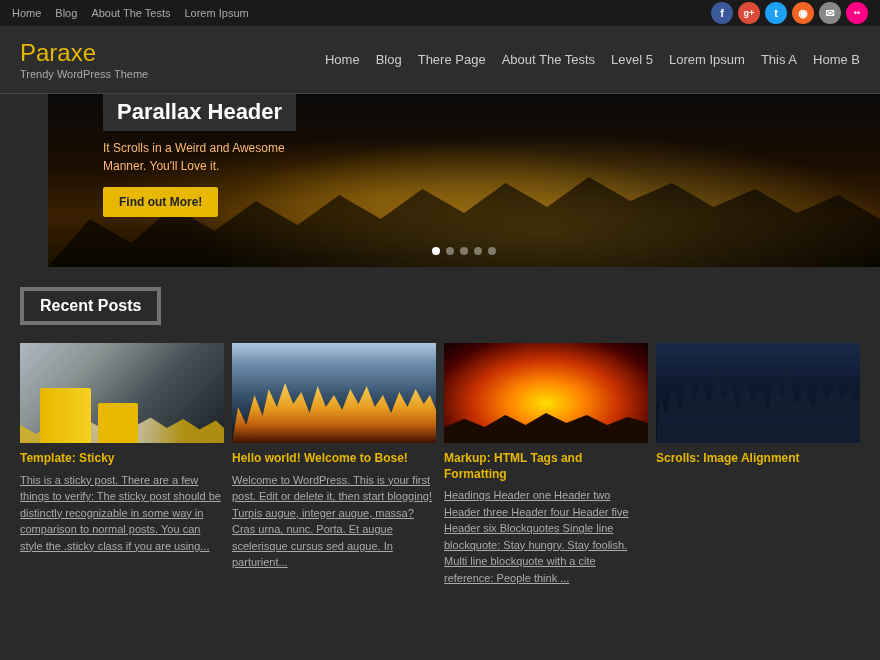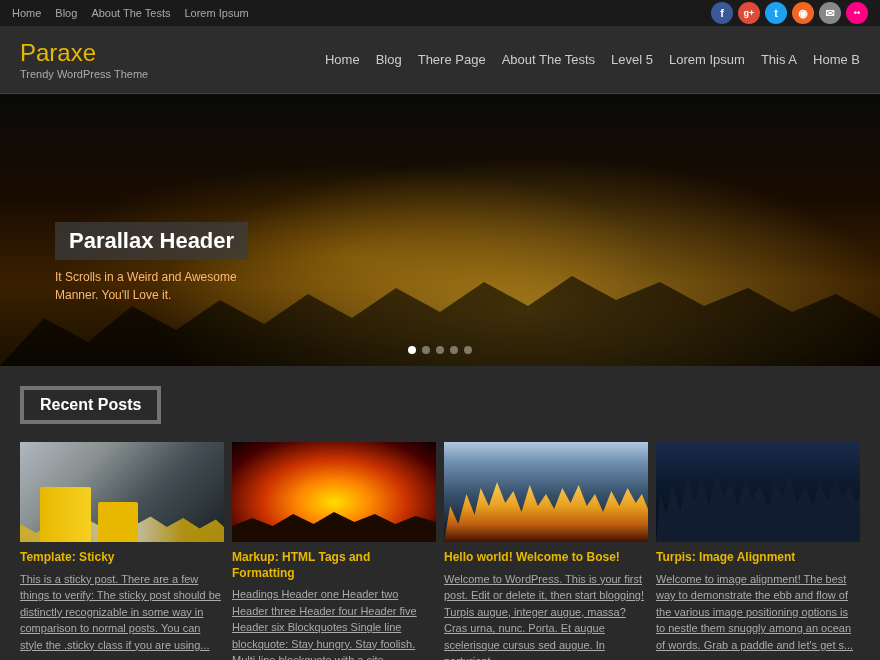--- a/index.html
+++ b/index.html
@@ -82,23 +82,24 @@
     }
     #main-nav a {
       color: #ccc;
       text-decoration: none;
       font-size: 13px;
     }
 
     
     #hero {
       position: relative;
-      height: 272px;
+      height: 173px;
       background: #1a1a1a;
       overflow: hidden;
+      margin-left: 48px;
     }
     #hero-bg {
       position: absolute;
       inset: 0;
       background: linear-gradient(135deg, #1a0a00 0%, #3d2200 30%, #8b6000 60%, #c8a000 80%, #f0d060 100%);
       opacity: 0.7;
     }
     #hero-crowd {
       position: absolute;
       inset: 0;
@@ -318,20 +319,21 @@
 </header>
 
 <div id="hero">
   <div id="hero-bg"></div>
   <div id="hero-crowd"></div>
   <div id="hero-content">
     <div id="hero-title-box">
       <span id="hero-title">Parallax Header</span>
     </div>
     <p id="hero-subtitle">It Scrolls in a Weird and Awesome Manner. You'll Love it.</p>
+    <button id="hero-btn">Find out More!</button>
   </div>
   <div id="hero-dots">
     <div class="hero-dot active"></div>
     <div class="hero-dot"></div>
     <div class="hero-dot"></div>
     <div class="hero-dot"></div>
     <div class="hero-dot"></div>
   </div>
 </div>
 
@@ -344,31 +346,30 @@
         <div style="position:absolute;inset:0;background:linear-gradient(135deg,#b0b8c0 0%,#889090 30%,#445055 60%,#1a2025 100%);"></div>
         <div style="position:absolute;bottom:0;left:0;right:0;height:30px;background:linear-gradient(to right, #e8b800 0%, #f0d060 30%, #ffffff 50%, #e8b800 80%); opacity:0.7; clip-path:polygon(0 100%,0 40%,8% 70%,16% 30%,24% 60%,32% 20%,40% 50%,48% 10%,56% 45%,64% 15%,72% 50%,80% 20%,88% 55%,96% 25%,100% 50%,100% 100%);"></div>
         <div style="position:absolute;bottom:0;left:10%;width:25%;height:55%;background:linear-gradient(to right,#e8b800,#f5d020); border-radius:2px 2px 0 0;"></div>
         <div style="position:absolute;bottom:0;left:38%;width:20%;height:40%;background:#e8b800;border-radius:2px 2px 0 0;"></div>
       </div>
       <div class="post-title">Template: Sticky</div>
       <div class="post-excerpt">This is a sticky post. There are a few things to verify: The sticky post should be distinctly recognizable in some way in comparison to normal posts. You can style the .sticky class if you are using...</div>
     </div>
 
     <div class="post-card">
+      <div class="post-img-placeholder post-thumb-city"></div>
+      <div class="post-title">Hello world! Welcome to Bose!</div>
+      <div class="post-excerpt">Welcome to WordPress. This is your first post. Edit or delete it, then start blogging! Turpis augue, integer augue, massa? Cras urna, nunc. Porta. Et augue scelerisque cursus sed augue. In parturient...</div>
+    </div>
+
+    <div class="post-card">
       <div class="post-img-placeholder post-thumb-sunset"></div>
       <div class="post-title">Markup: HTML Tags and Formatting</div>
       <div class="post-excerpt">Headings Header one Header two Header three Header four Header five Header six Blockquotes Single line blockquote: Stay hungry. Stay foolish. Multi line blockquote with a cite reference: People think ...</div>
     </div>
 
     <div class="post-card">
-      <div class="post-img-placeholder post-thumb-city"></div>
-      <div class="post-title">Hello world! Welcome to Bose!</div>
-      <div class="post-excerpt">Welcome to WordPress. This is your first post. Edit or delete it, then start blogging! Turpis augue, integer augue, massa? Cras urna, nunc. Porta. Et augue scelerisque cursus sed augue. In parturient...</div>
-    </div>
-
-    <div class="post-card">
       <div class="post-img-placeholder post-thumb-citynight"></div>
-      <div class="post-title">Turpis: Image Alignment</div>
-      <div class="post-excerpt">Welcome to image alignment! The best way to demonstrate the ebb and flow of the various image positioning options is to nestle them snuggly among an ocean of words. Grab a paddle and let's get s...</div>
+      <div class="post-title">Scrolls: Image Alignment</div>
     </div>
 
   </div>
 </div>
 
 </body></html>

